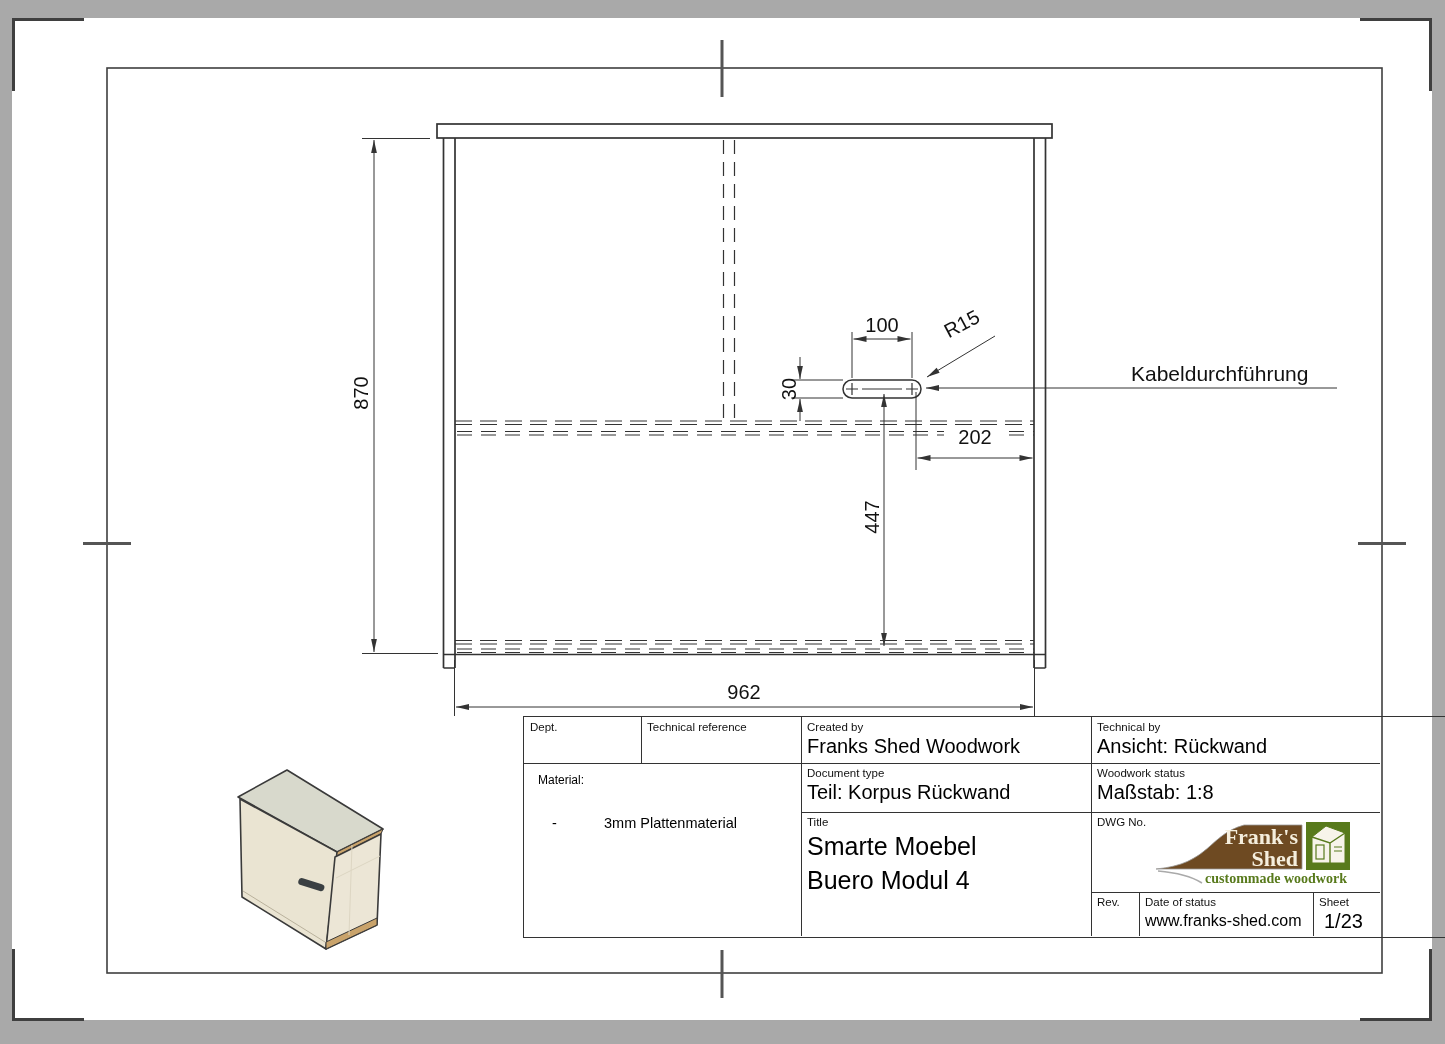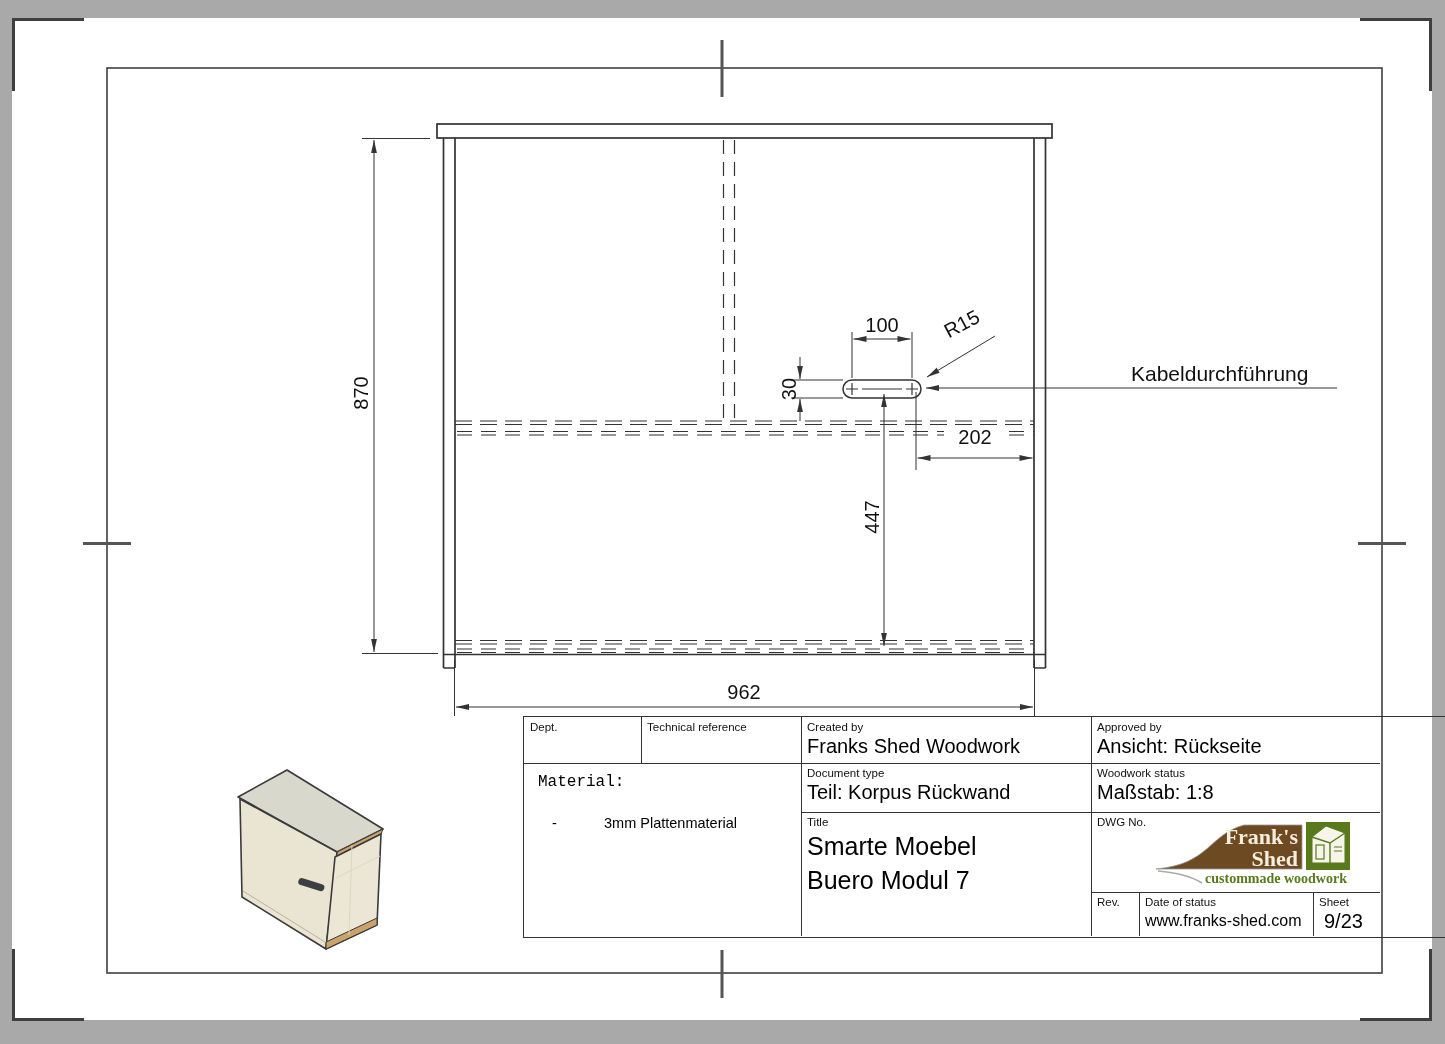--- a/index.html
+++ b/index.html
@@ -9,21 +9,21 @@
   svg.base{position:absolute;left:0;top:0;}
   
   .tb{position:absolute;left:523px;top:716px;width:924px;height:222px;box-sizing:border-box;
       border:1.6px solid #333;color:#111;}
   .tb .vline{position:absolute;width:1.4px;background:#333;}
   .tb .hline{position:absolute;height:1.4px;background:#333;}
   .lbl{position:absolute;font-size:11.5px;color:#111;white-space:nowrap;}
   .val{position:absolute;font-size:20px;color:#000;white-space:nowrap;text-align:center;}
   .val-big{position:absolute;font-size:25px;line-height:34px;color:#000;white-space:nowrap;text-align:center;}
   .val-mat{position:absolute;font-size:14.5px;color:#000;white-space:nowrap;}
-  .mat-label{position:absolute;font-size:16px;color:#000;font-family:Liberation Mono, monospace;}
+  .mat-label{position:absolute;font-size:12px;color:#000;}
   .site{position:absolute;font-size:16px;font-weight:400;color:#000;white-space:nowrap;}
   .sheetnum{position:absolute;font-size:20px;color:#000;}
   .logo{position:absolute;left:628px;top:100px;width:206px;height:70px;}
 </style>
 </head>
 <body>
 
 <div class="stage">
   <div class="paper"></div>
 
@@ -159,35 +159,35 @@
     <div class="vline" style="left:615px;top:175px;height:44px"></div>
     <div class="vline" style="left:789px;top:175px;height:44px"></div>
     <div class="hline" style="left:0;top:46px;width:856px"></div>
     <div class="hline" style="left:277px;top:95px;width:579px"></div>
     <div class="hline" style="left:567px;top:175px;width:289px"></div>
 
     <div class="lbl" style="left:6px;top:4px">Dept.</div>
     <div class="lbl" style="left:123px;top:4px">Technical reference</div>
     <div class="lbl" style="left:283px;top:4px">Created by</div>
     <div class="val" style="left:283px;top:18px">Franks Shed Woodwork</div>
-    <div class="lbl" style="left:573px;top:4px">Approved by</div>
-    <div class="val" style="left:573px;top:18px">Ansicht: Rückseite</div>
+    <div class="lbl" style="left:573px;top:4px">Technical by</div>
+    <div class="val" style="left:573px;top:18px">Ansicht: Rückwand</div>
 
     <div class="mat-label" style="left:14px;top:56px">Material:</div>
     <div class="lbl" style="left:283px;top:50px">Document type</div>
     <div class="val" style="left:283px;top:64px">Teil: Korpus Rückwand</div>
     <div class="lbl" style="left:573px;top:50px">Woodwork status</div>
     <div class="val" style="left:573px;top:64px">Maßstab: 1:8</div>
 
     <div class="val-mat" style="left:28px;top:98px">-</div>
     <div class="val-mat" style="left:80px;top:98px">3mm Plattenmaterial</div>
 
     <div class="lbl" style="left:283px;top:99px">Title</div>
     <div class="val-big" style="left:283px;top:112px">Smarte Moebel</div>
-    <div class="val-big" style="left:283px;top:146px">Buero Modul 7</div>
+    <div class="val-big" style="left:283px;top:146px">Buero Modul 4</div>
 
     <div class="lbl" style="left:573px;top:99px">DWG No.</div>
     <svg class="logo" viewBox="0 0 206 70">
       <path d="M6 54 C30 56 42 61 50 66" stroke="#aaa" stroke-width="1.5" fill="none"></path>
       <path d="M4 52 C58 47 56 18 92 8 L150 8 L150 52 Z" fill="#6e4a22" stroke="#9a9a9a" stroke-width="0.8"></path>
       <text x="146" y="27" text-anchor="end" font-family="Liberation Serif, serif" font-weight="700" font-size="22" fill="#f5eedd">Frank's</text>
       <text x="146" y="49" text-anchor="end" font-family="Liberation Serif, serif" font-weight="700" font-size="22" fill="#f5eedd">Shed</text>
       <rect x="154" y="5" width="44" height="48" fill="#587a1c"></rect>
       <g>
         <path d="M160 46 L160 20 L174 9 L193 16 L193 46 Z" fill="#f7f4ea" stroke="#587a1c" stroke-width="1"></path>
@@ -195,15 +195,15 @@
         <rect x="164" y="28" width="8" height="14" fill="none" stroke="#587a1c" stroke-width="1.2"></rect>
         <path d="M182 30 H190 M182 34 H190" stroke="#587a1c" stroke-width="1.2"></path>
       </g>
       <text x="124" y="66" text-anchor="middle" font-family="Liberation Serif, serif" font-weight="700" font-size="14" fill="#587a1c">custommade woodwork</text>
     </svg>
 
     <div class="lbl" style="left:573px;top:179px">Rev.</div>
     <div class="lbl" style="left:621px;top:179px">Date of status</div>
     <div class="site" style="left:621px;top:195px">www.franks-shed.com</div>
     <div class="lbl" style="left:795px;top:179px">Sheet</div>
-    <div class="sheetnum" style="left:800px;top:193px">9/23</div>
+    <div class="sheetnum" style="left:800px;top:193px">1/23</div>
   </div>
 </div>
 
 </body></html>

